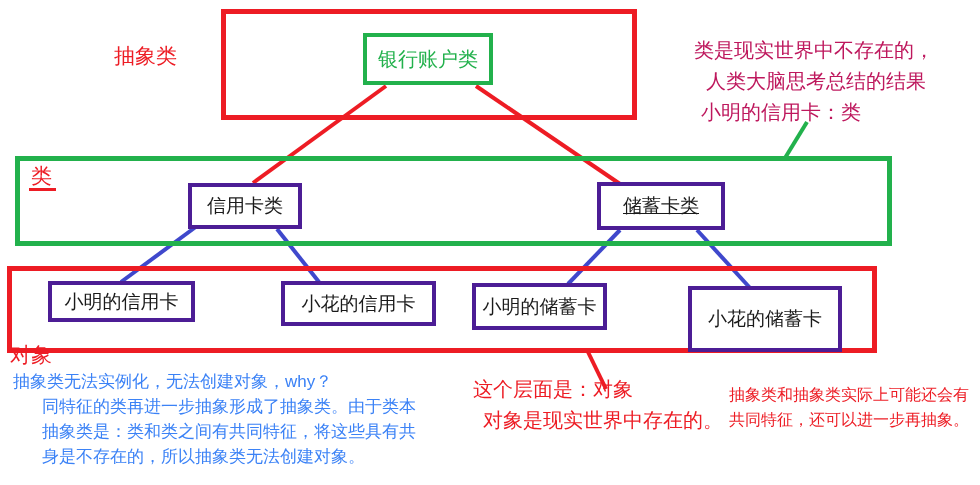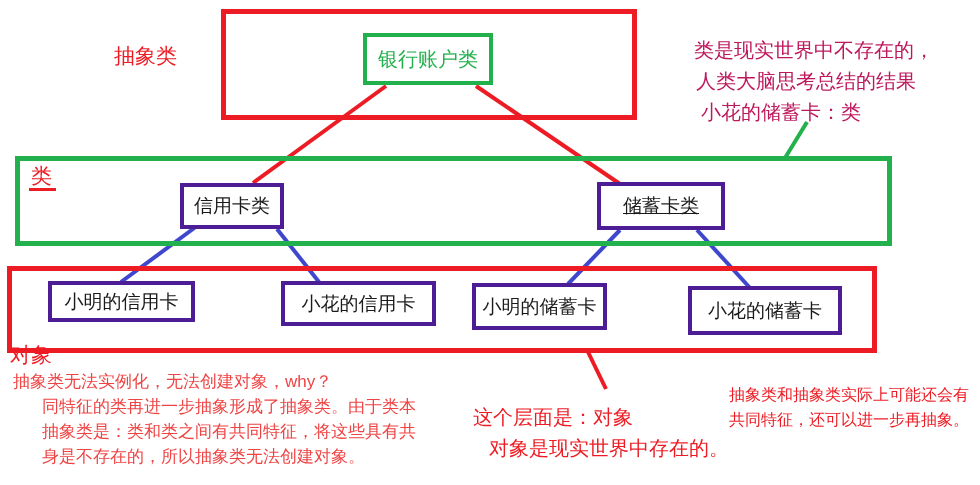--- a/index.html
+++ b/index.html
@@ -28,42 +28,42 @@
     display: flex;
     align-items: center;
     justify-content: center;
     font-size: 19px;
     color: #1a1a1a;
     background: #ffffff;
     border: 4px solid #4c1d95;
     white-space: nowrap;
   }
   .bank-node   { left: 363px; top: 33px;  width: 130px; height: 52px; border-color: #22B14C; color: #22B14C; font-size: 20px; }
-  .credit-node { left: 180px; top: 183px; width: 104px; height: 46px; }
+  .credit-node { left: 188px; top: 183px; width: 114px; height: 46px; }
   .debit-node  { left: 597px; top: 182px; width: 128px; height: 48px; text-decoration: underline; }
   .obj1-node   { left: 48px;  top: 281px; width: 147px; height: 41px; }
   .obj2-node   { left: 281px; top: 281px; width: 155px; height: 45px; }
   .obj3-node   { left: 472px; top: 283px; width: 135px; height: 47px; }
-  .obj4-node   { left: 688px; top: 286px; width: 154px; height: 49px; }
+  .obj4-node   { left: 688px; top: 286px; width: 154px; height: 66px; }
 
   .layer-label { position: absolute; color: #ED1C24; font-size: 21px; line-height: 1; white-space: nowrap; z-index: 3; }
   .abstract-label { left: 114px; top: 45px; }
   .class-label    { left: 31px;  top: 165px; }
   .class-label-underline { position: absolute; left: 29px; top: 188px; width: 27px; height: 3px; background: #ED1C24; z-index: 3; }
   .object-label   { left: 10px;  top: 344px; }
 
   .note { position: absolute; white-space: nowrap; z-index: 2; }
   .note div { white-space: nowrap; }
   .green-note { left: 694px; top: 35px; color: #be185d; font-size: 20px; line-height: 31px; }
-  .green-note .line2 { margin-left: 2px; }
+  .green-note .line2 { margin-left: 12px; }
   .green-note .line3 { margin-left: 7px; }
-  .abstract-note { left: 13px; top: 369px; color: #ef4444; font-size: 17px; line-height: 25px; }
+  .abstract-note { left: 13px; top: 369px; color: #3b82f6; font-size: 17px; line-height: 25px; }
   .abstract-note .indent { margin-left: 29px; }
-  .object-note { left: 473px; top: 402px; color: #ED1C24; font-size: 20px; line-height: 31px; }
-  .object-note .line2 { margin-left: 16px; }
+  .object-note { left: 473px; top: 374px; color: #ED1C24; font-size: 20px; line-height: 31px; }
+  .object-note .line2 { margin-left: 10px; }
   .further-note { left: 729px; top: 382px; color: #ED1C24; font-size: 16px; line-height: 25px; }
 </style>
 </head>
 <body>
 
 <div class="canvas">
 
   <svg class="connectors" viewBox="0 0 980 485">
     <line x1="386" y1="86" x2="253" y2="183" stroke="#ED1C24" stroke-width="4"></line>
     <line x1="476" y1="86" x2="620" y2="184" stroke="#ED1C24" stroke-width="4"></line>
@@ -88,21 +88,21 @@
   <div class="node credit-node">信用卡类</div>
   <div class="node debit-node">储蓄卡类</div>
   <div class="node obj1-node">小明的信用卡</div>
   <div class="node obj2-node">小花的信用卡</div>
   <div class="node obj3-node">小明的储蓄卡</div>
   <div class="node obj4-node">小花的储蓄卡</div>
 
   <div class="note green-note">
     <div class="line1">类是现实世界中不存在的，</div>
     <div class="line2">人类大脑思考总结的结果</div>
-    <div class="line3">小花的储蓄卡：类</div>
+    <div class="line3">小明的信用卡：类</div>
   </div>
 
   <div class="note abstract-note">
     <div>抽象类无法实例化，无法创建对象，why？</div>
     <div class="indent">同特征的类再进一步抽象形成了抽象类。由于类本</div>
     <div class="indent">抽象类是：类和类之间有共同特征，将这些具有共</div>
     <div class="indent">身是不存在的，所以抽象类无法创建对象。</div>
   </div>
 
   <div class="note object-note">

